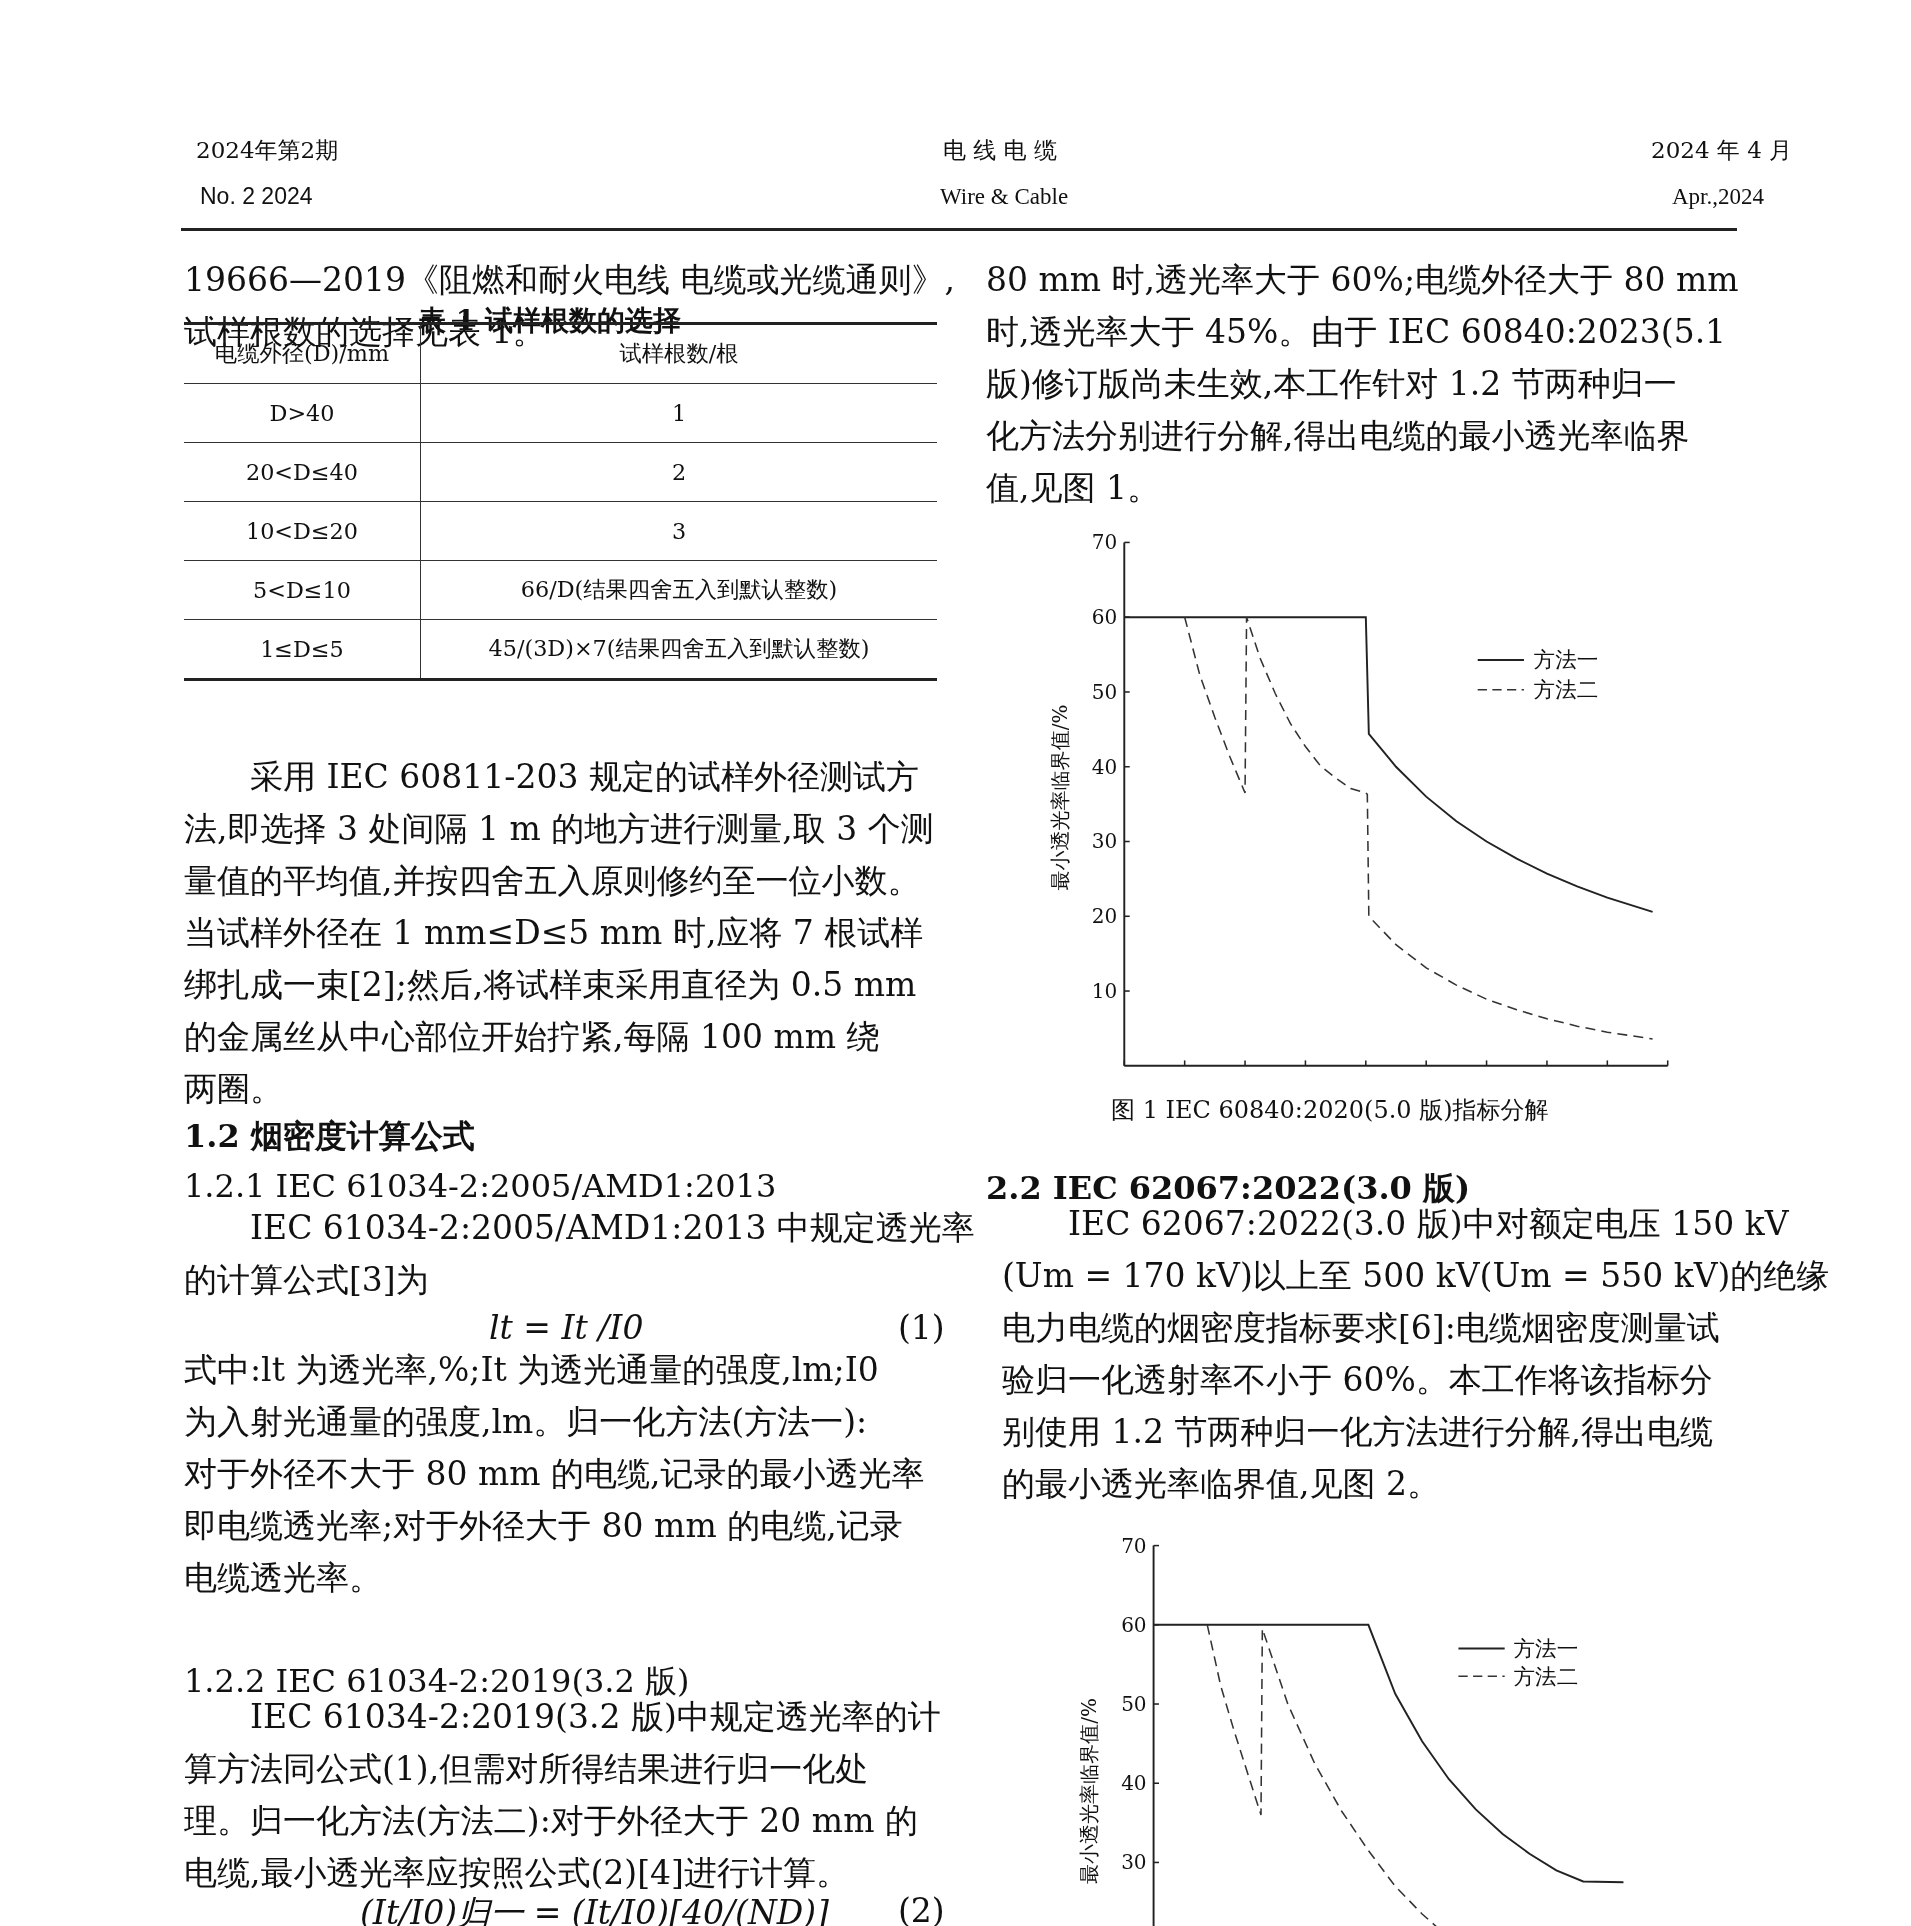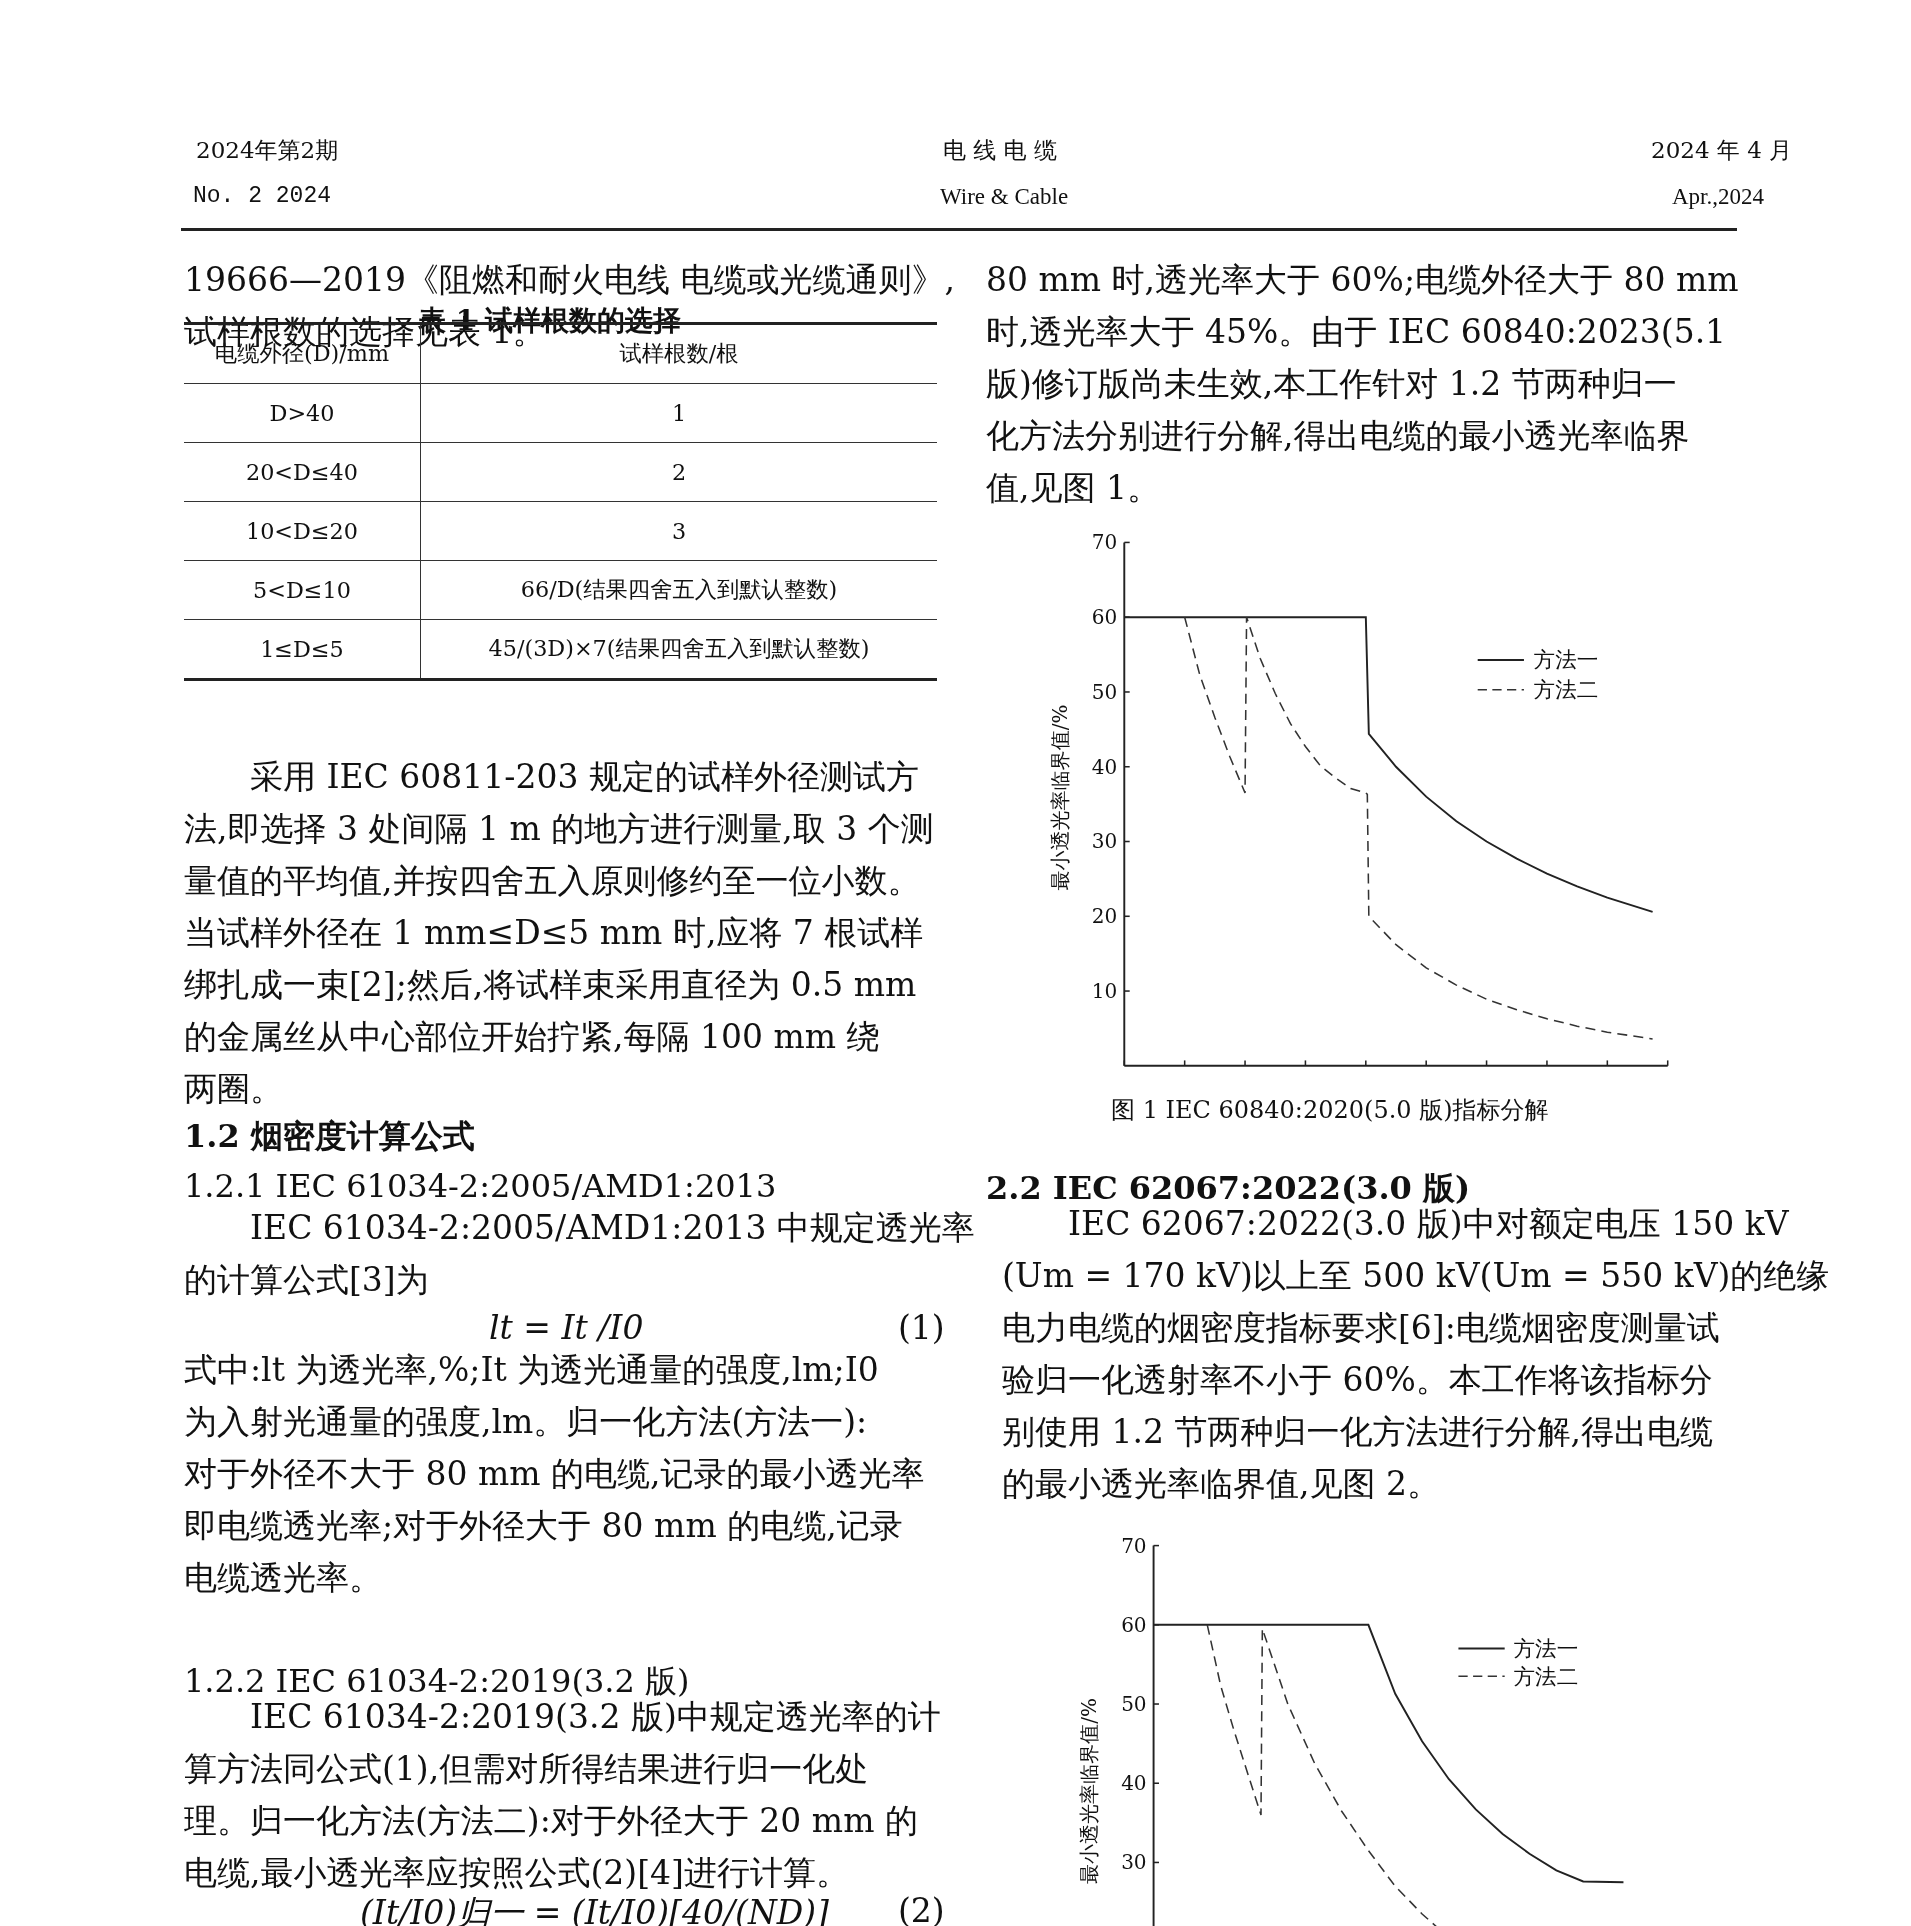--- a/index.html
+++ b/index.html
@@ -20,21 +20,21 @@
   table.t1 tr:first-child td{border-top:3.1px solid #222;}
   table.t1 tr:last-child td{border-bottom:3.1px solid #222;}
   .cap{font-size:24px;white-space:nowrap;}
   .captitle{font-weight:bold;font-size:28px;white-space:nowrap;}
   svg text{font-family:"DejaVu Serif","Liberation Serif",serif;}
 </style>
 </head>
 <body>
 
 <div class="abs hdr" style="left:196px;top:139px;">2024年第2期</div>
-<div class="abs hdr" style="left:193px;top:185px;font-family:Liberation Mono, monospace;">No. 2   2024</div>
+<div class="abs hdr" style="left:200px;top:185px;font-family:Liberation Sans, sans-serif;">No. 2   2024</div>
 <div class="abs hdr" style="left:943px;top:139px;">电 线 电 缆</div>
 <div class="abs hdr" style="left:940px;top:185px;font-family:'Liberation Serif',serif;">Wire &amp; Cable</div>
 <div class="abs hdr" style="left:1651px;top:139px;">2024 年 4 月</div>
 <div class="abs hdr" style="left:1672px;top:185px;font-family:'Liberation Serif',serif;">Apr.,2024</div>
 <div class="rule"></div>
 
 <div class="p" style="left:184px;top:254px;width:759px;">
   <span class="line">19666—2019《阻燃和耐火电线 电缆或光缆通则》,</span>
   <span class="line">试样根数的选择见表 1。</span>
 </div>

